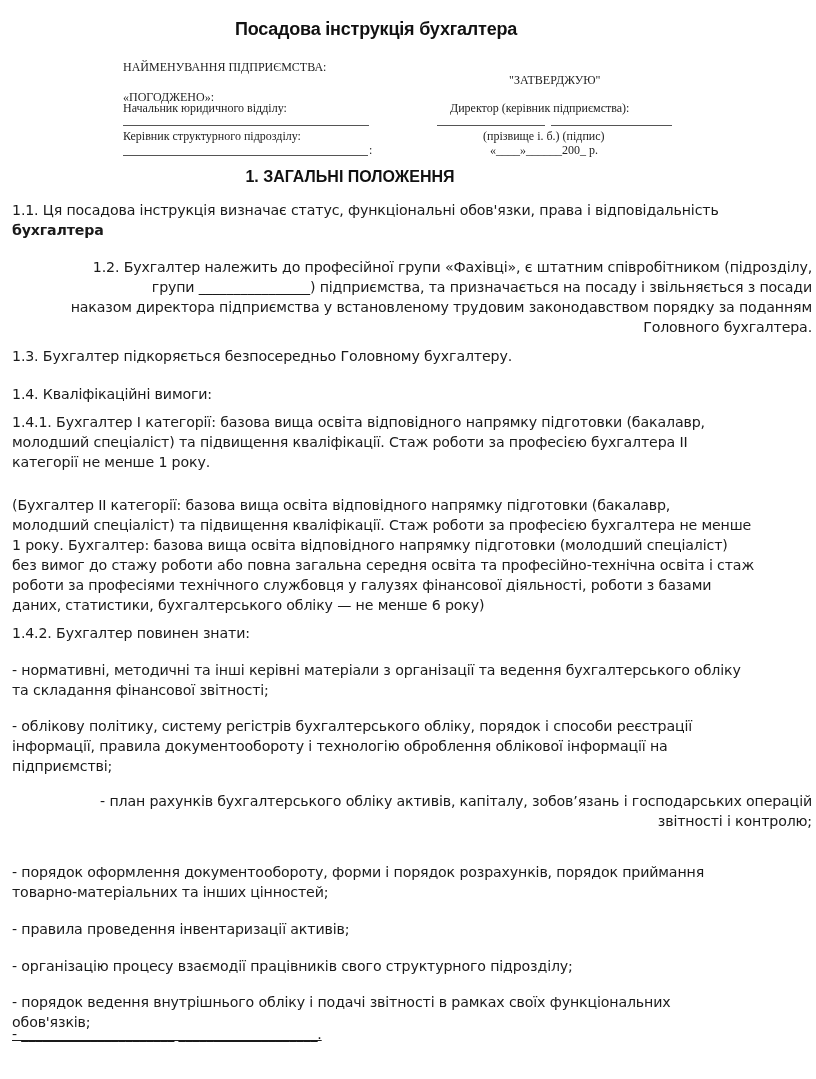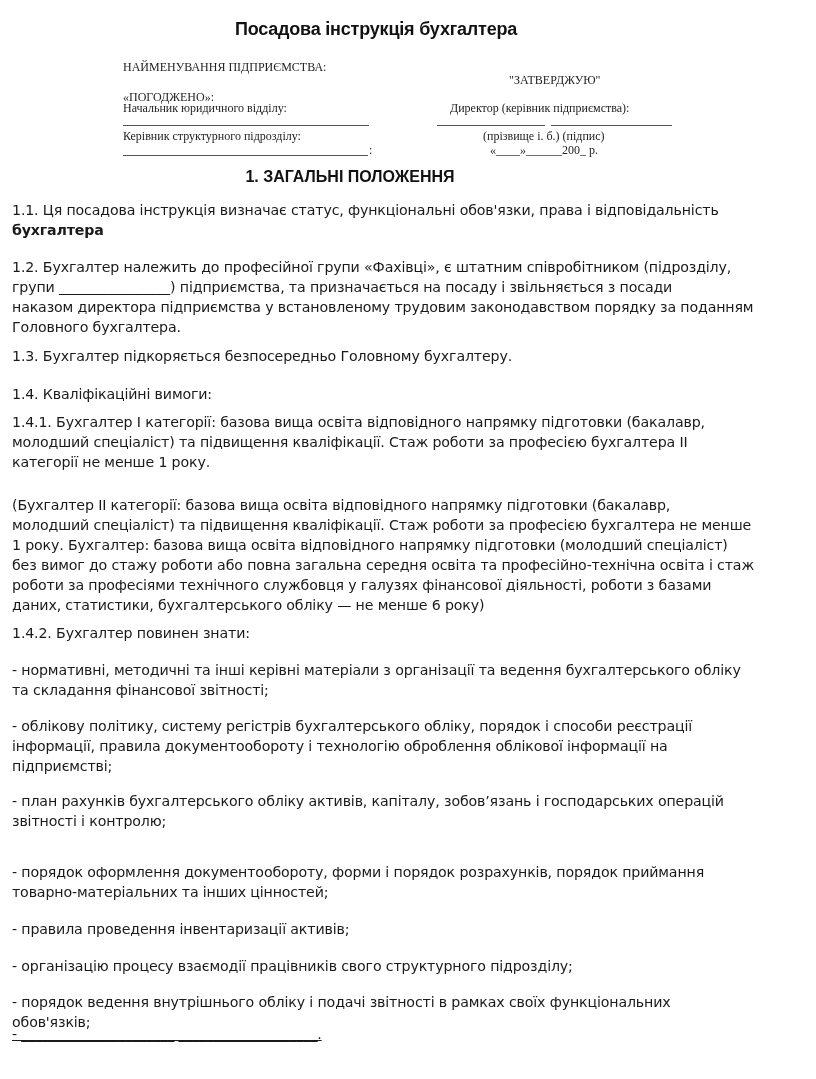--- a/index.html
+++ b/index.html
@@ -52,21 +52,21 @@
   <div class="hdr" style="left:490px; top:143px;">«____»______200_ р.</div>
 
   <div class="section-title">1. ЗАГАЛЬНІ ПОЛОЖЕННЯ</div>
 
   <div class="body-text" style="top:0; left:0; width:816px;">
     <div class="p" style="top:200px;">
       <span class="ln">1.1. Ця посадова інструкція визначає статус, функціональні обов'язки, права і відповідальність</span>
       <span class="ln bold">бухгалтера</span>
     </div>
 
-    <div class="p" style="top:257px;">
+    <div class="p" style="top:257px;text-align:right;">
       <span class="ln">1.2. Бухгалтер належить до професійної групи «Фахівці», є штатним співробітником (підрозділу,</span>
       <span class="ln">групи ________________) підприємства, та призначається на посаду і звільняється з посади</span>
       <span class="ln">наказом директора підприємства у встановленому трудовим законодавством порядку за поданням</span>
       <span class="ln">Головного бухгалтера.</span>
     </div>
 
     <div class="p" style="top:346px;">
       <span class="ln">1.3. Бухгалтер підкоряється безпосередньо Головному бухгалтеру.</span>
     </div>
 
@@ -97,21 +97,21 @@
       <span class="ln">- нормативні, методичні та інші керівні матеріали з організації та ведення бухгалтерського обліку</span>
       <span class="ln">та складання фінансової звітності;</span>
     </div>
 
     <div class="p" style="top:716px;">
       <span class="ln">- облікову політику, систему регістрів бухгалтерського обліку, порядок і способи реєстрації</span>
       <span class="ln">інформації, правила документообороту і технологію оброблення облікової інформації на</span>
       <span class="ln">підприємстві;</span>
     </div>
 
-    <div class="p" style="top:791px;">
+    <div class="p" style="top:791px;text-align:right;">
       <span class="ln">- план рахунків бухгалтерського обліку активів, капіталу, зобов’язань і господарських операцій</span>
       <span class="ln">звітності і контролю;</span>
     </div>
 
     <div class="p" style="top:862px;">
       <span class="ln">- порядок оформлення документообороту, форми і порядок розрахунків, порядок приймання</span>
       <span class="ln">товарно-матеріальних та інших цінностей;</span>
     </div>
 
     <div class="p" style="top:919px;">

